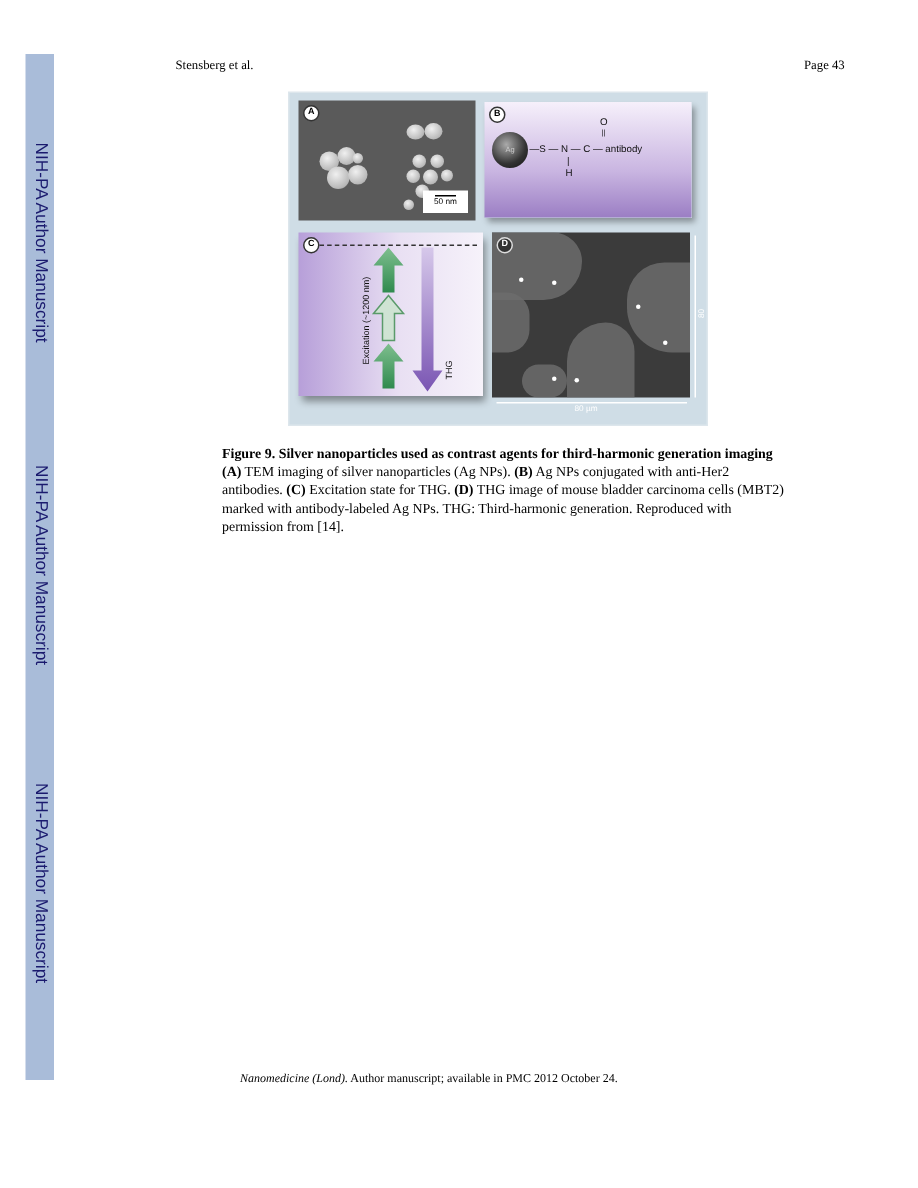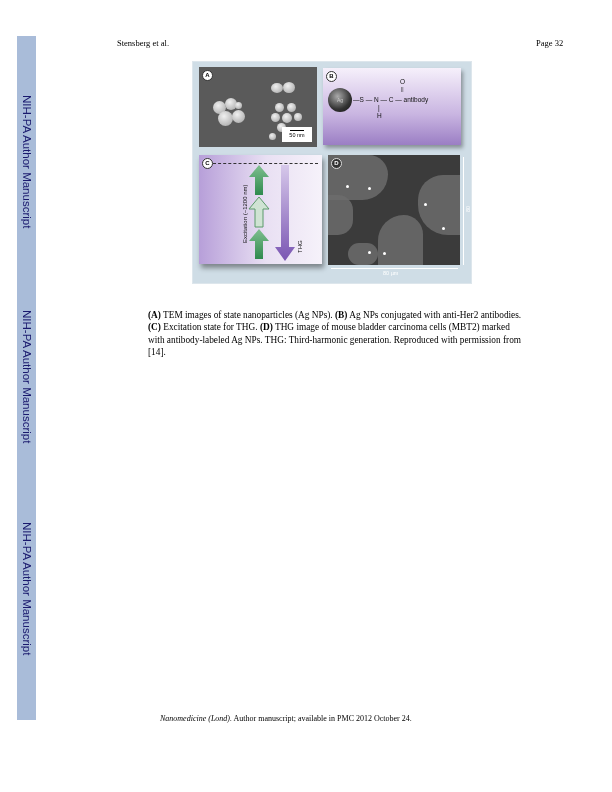--- a/index.html
+++ b/index.html
@@ -37,21 +37,21 @@
     <span>NIH-PA Author Manuscript</span>
   </div>
 <div class="side-label" style="top:310px;">
     <span>NIH-PA Author Manuscript</span>
   </div>
 <div class="side-label" style="top:522px;">
     <span>NIH-PA Author Manuscript</span>
   </div>
 
 <div class="running-head" style="left:77px;">Stensberg et al.</div>
-<div class="running-head" style="left:496px;">Page 32</div>
+<div class="running-head" style="left:496px;">Page 43</div>
 
 <div class="figure">
 
   <div class="panel pA">
     <div class="plabel">A</div>
     <div class="np" style="left:14px;top:34px;width:13px;height:13px;"></div>
     <div class="np" style="left:26px;top:31px;width:12px;height:12px;"></div>
     <div class="np" style="left:19px;top:44px;width:15px;height:15px;"></div>
     <div class="np" style="left:33px;top:43px;width:13px;height:13px;"></div>
     <div class="np" style="left:36px;top:35px;width:7px;height:7px;"></div>
@@ -114,19 +114,19 @@
     <div class="dot" style="left:40px;top:96px;"></div>
     <div class="plabel">D</div>
   </div>
   <div style="position:absolute;left:138px;top:206px;width:127px;border-top:1px solid #fff;"></div>
   <div class="dim" style="left:190px;top:208px;">80 µm</div>
   <div style="position:absolute;left:270px;top:95px;height:108px;border-left:1px solid #fff;"></div>
   <div class="dim" style="left:272px;top:150px;transform:rotate(-90deg);transform-origin:0 0;">80 µm</div>
 </div>
 
 <div class="caption">
-  <br>
-  <b>(A)</b><span> TEM images of state nanoparticles (Ag NPs). </span><b>(B)</b><span> Ag NPs conjugated with anti-Her2 antibodies. </span><b>(C)</b><span> Excitation state for THG. </span><b>(D)</b><span> THG image of mouse bladder carcinoma cells (MBT2) marked with antibody-labeled Ag NPs. THG: Third-harmonic generation. Reproduced with permission from [14].</span>
+  <b>Figure 9. Silver nanoparticles used as contrast agents for third-harmonic generation imaging</b><br>
+  <b>(A)</b><span> TEM imaging of silver nanoparticles (Ag NPs). </span><b>(B)</b><span> Ag NPs conjugated with anti-Her2 antibodies. </span><b>(C)</b><span> Excitation state for THG. </span><b>(D)</b><span> THG image of mouse bladder carcinoma cells (MBT2) marked with antibody-labeled Ag NPs. THG: Third-harmonic generation. Reproduced with permission from [14].</span>
 </div>
 
 <div class="footer">
   <i>Nanomedicine (Lond).</i><span> Author manuscript; available in PMC 2012 October 24.</span>
 </div>
 
 </body></html>

